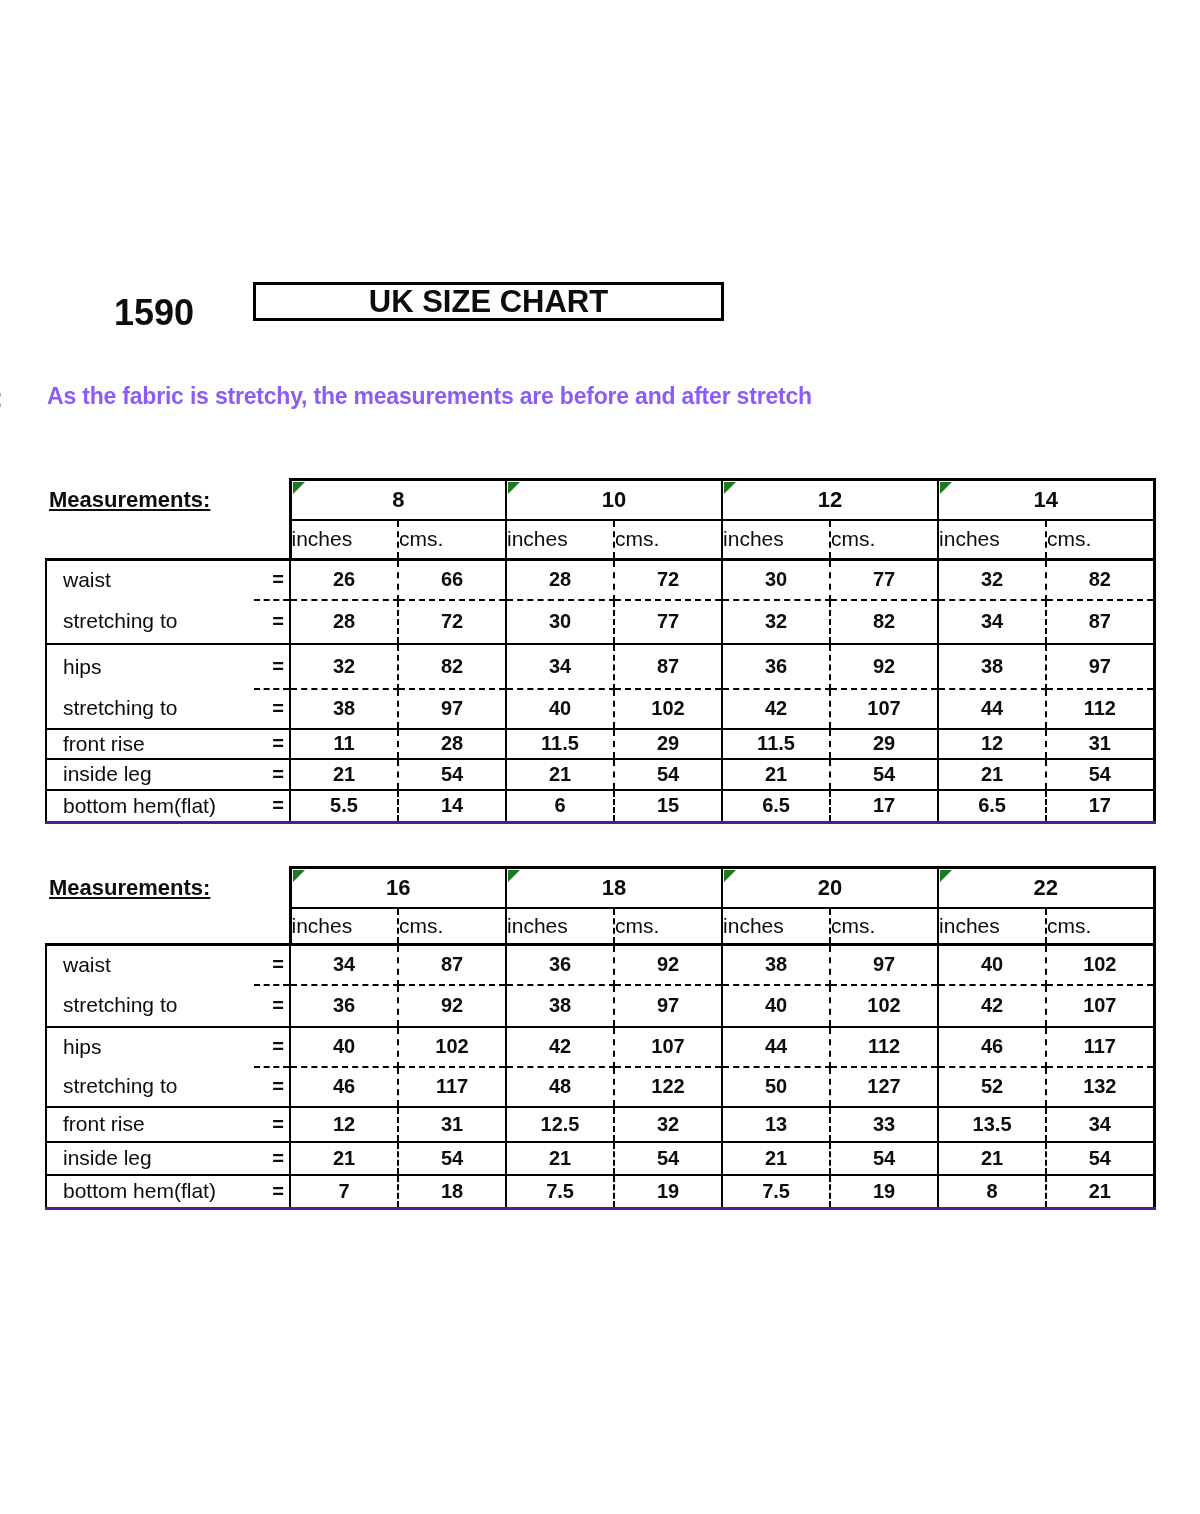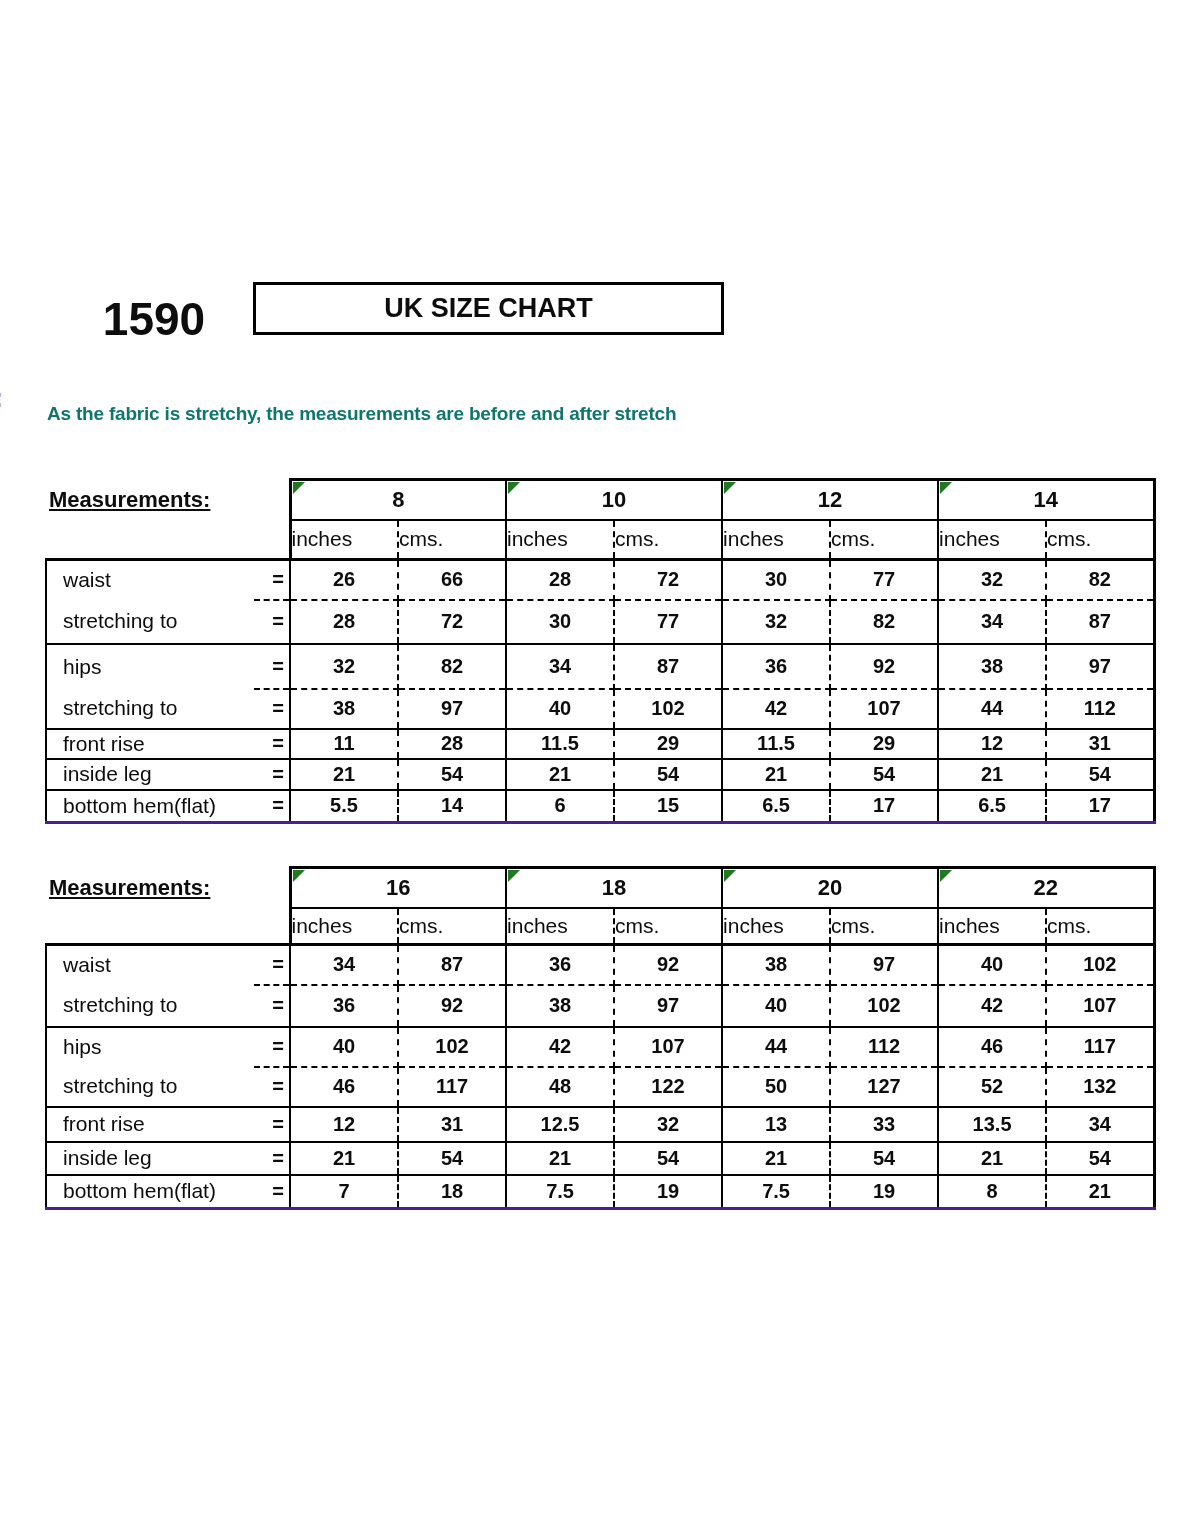--- a/index.html
+++ b/index.html
@@ -9,36 +9,36 @@
     font-family:"Liberation Sans", sans-serif;
     color:#0d0d0d;
     position:relative;
     overflow:hidden;
   }
   .page { position:absolute; inset:0; background:#ffffff; }
 
   
   .style-number {
     position:absolute; left:98px; top:292px; width:112px;
-    font-size:46px; font-weight:bold; text-align:center; color:#0d0d0d;
+    font-size:36px; font-weight:bold; text-align:center; color:#0d0d0d;
   }
   .title-box {
-    position:absolute; left:253px; top:282px; width:471px; height:53px;
+    position:absolute; left:253px; top:282px; width:471px; height:39px;
     border:3px solid #000;
     display:flex; align-items:center; justify-content:center;
-    font-size:27px; font-weight:bold; color:#0d0d0d;
+    font-size:31px; font-weight:bold; color:#0d0d0d;
   }
   .edge-mark {
     position:absolute; left:-6px; top:383px;
     font-size:27px; font-weight:bold; color:#223a8f;
   }
   .note {
     position:absolute; left:47px; top:383px;
-    font-size:19px; font-weight:bold; letter-spacing:-0.2px;
-    color:#0f766e; white-space:nowrap;margin-top:20px;
+    font-size:23px; font-weight:bold; letter-spacing:-0.2px;
+    color:#8b5cf6; white-space:nowrap;
   }
 
   
   table.sz {
     position:absolute; left:45px;
     border-collapse:collapse; table-layout:fixed;
     width:1108px;
   }
   #table1 { top:478px; }
   #table2 { top:866px; }

